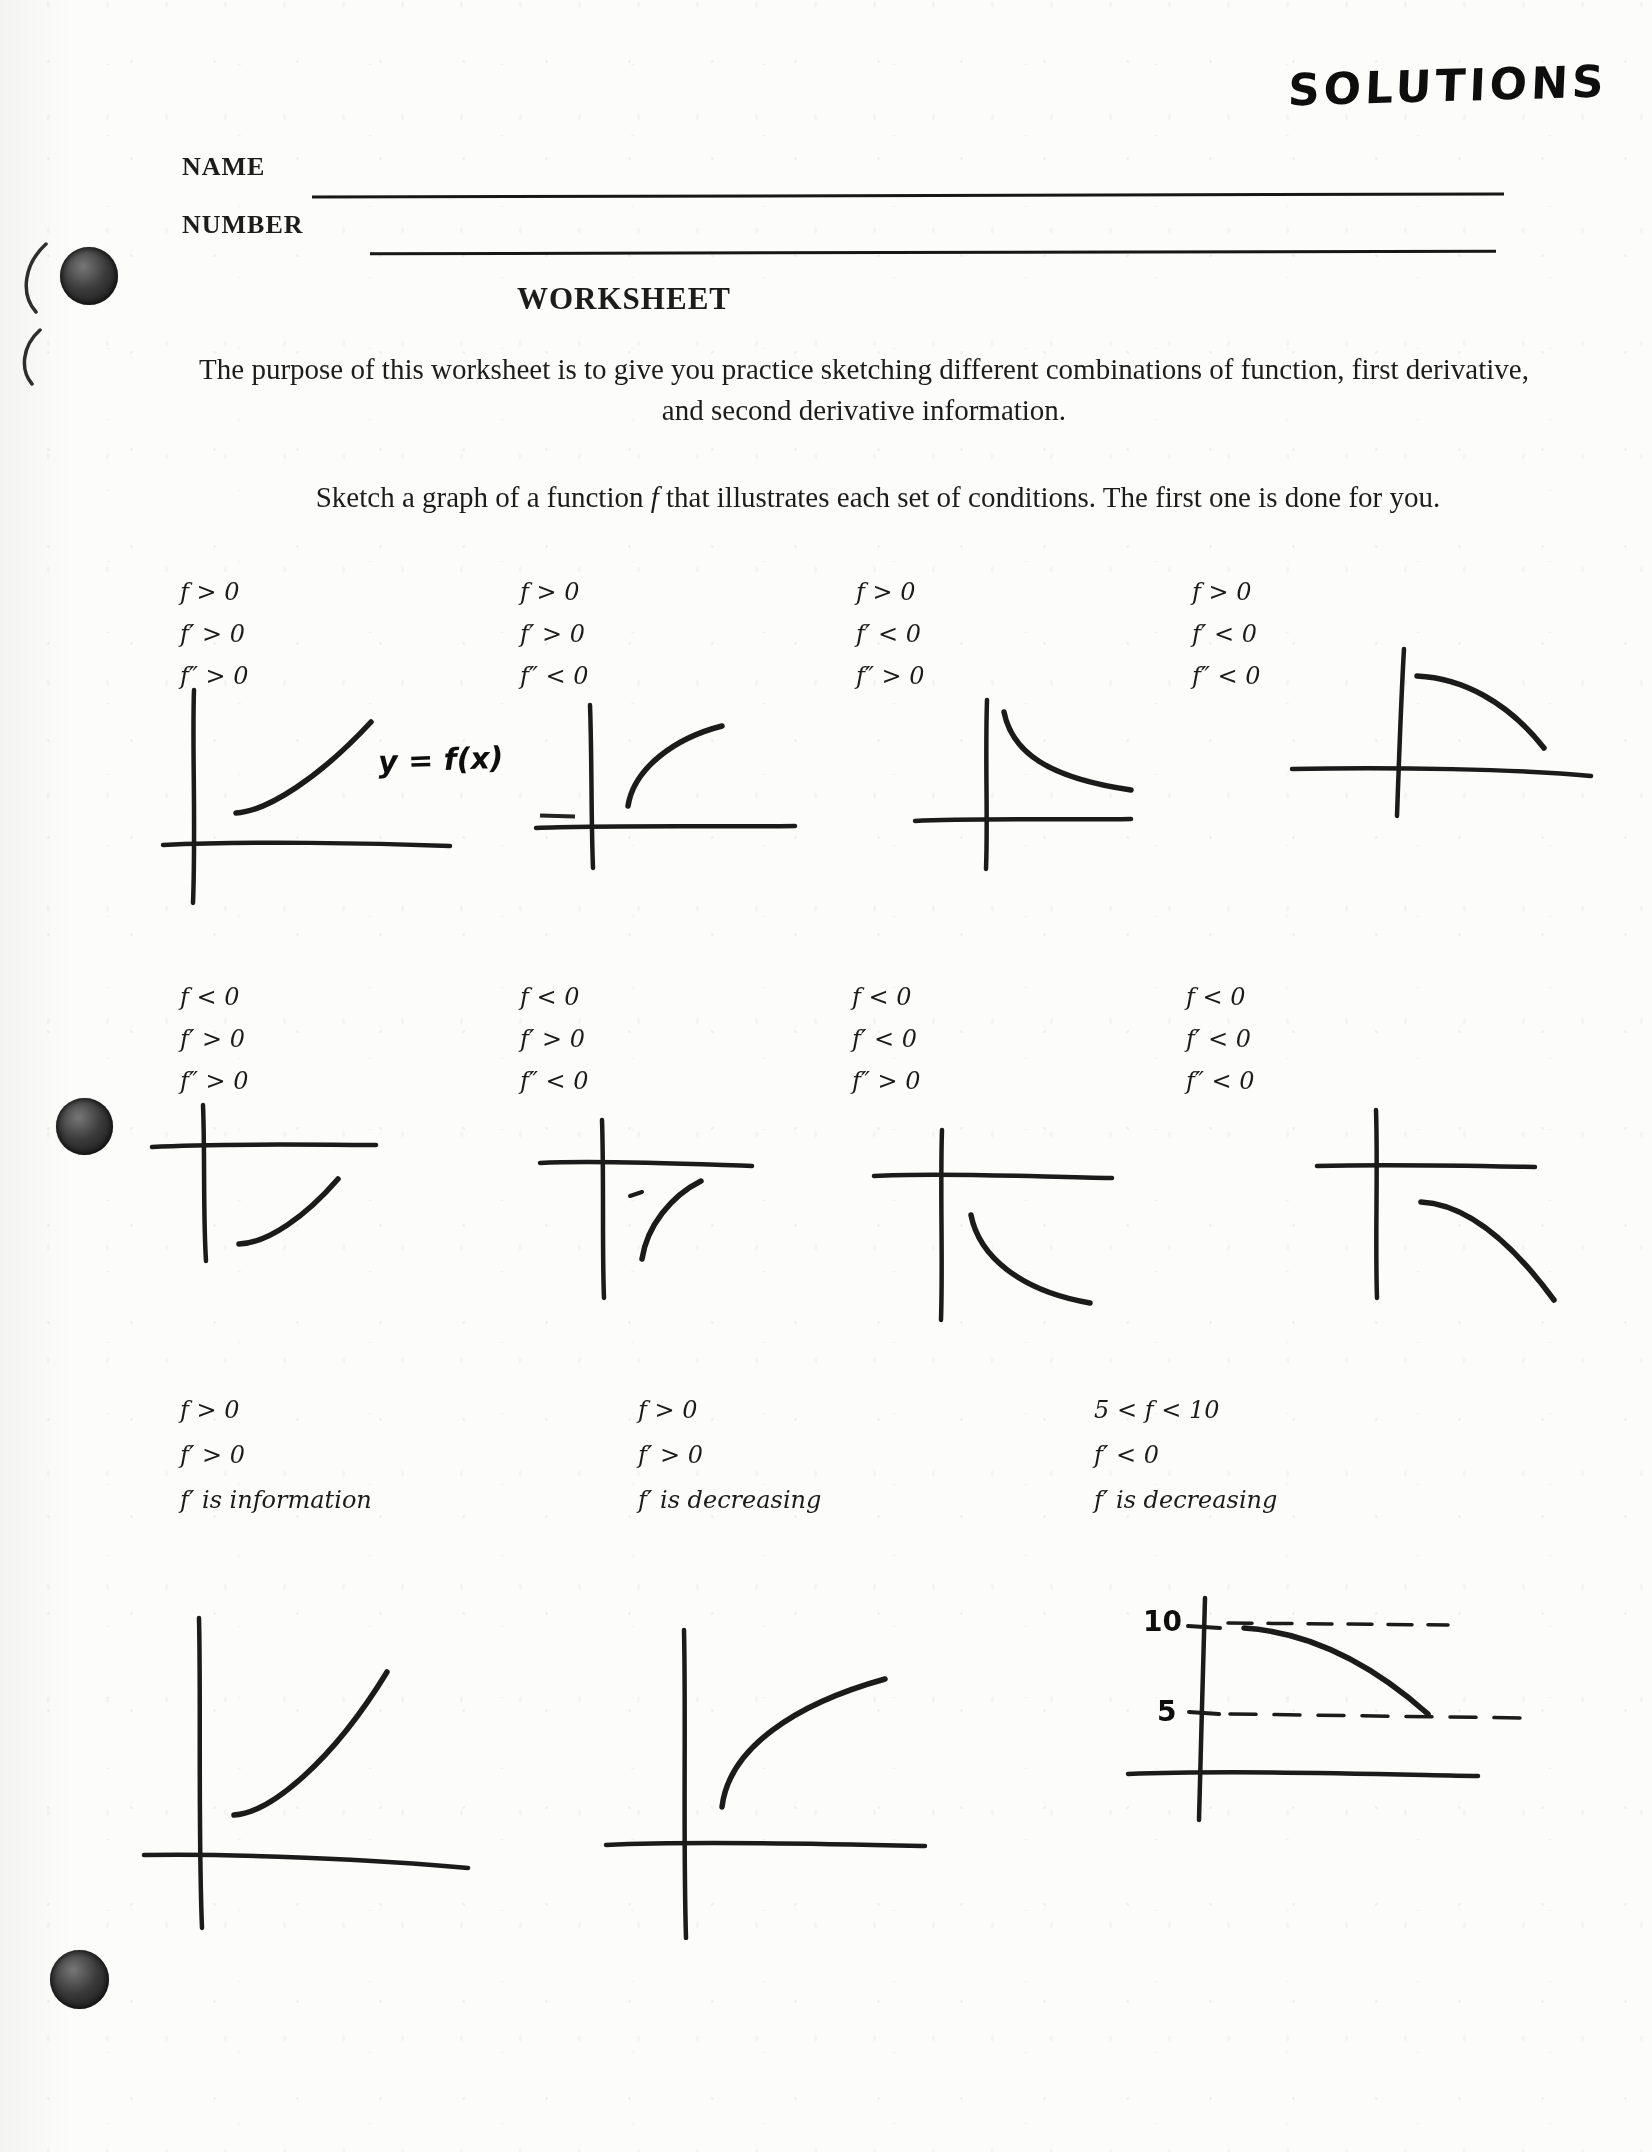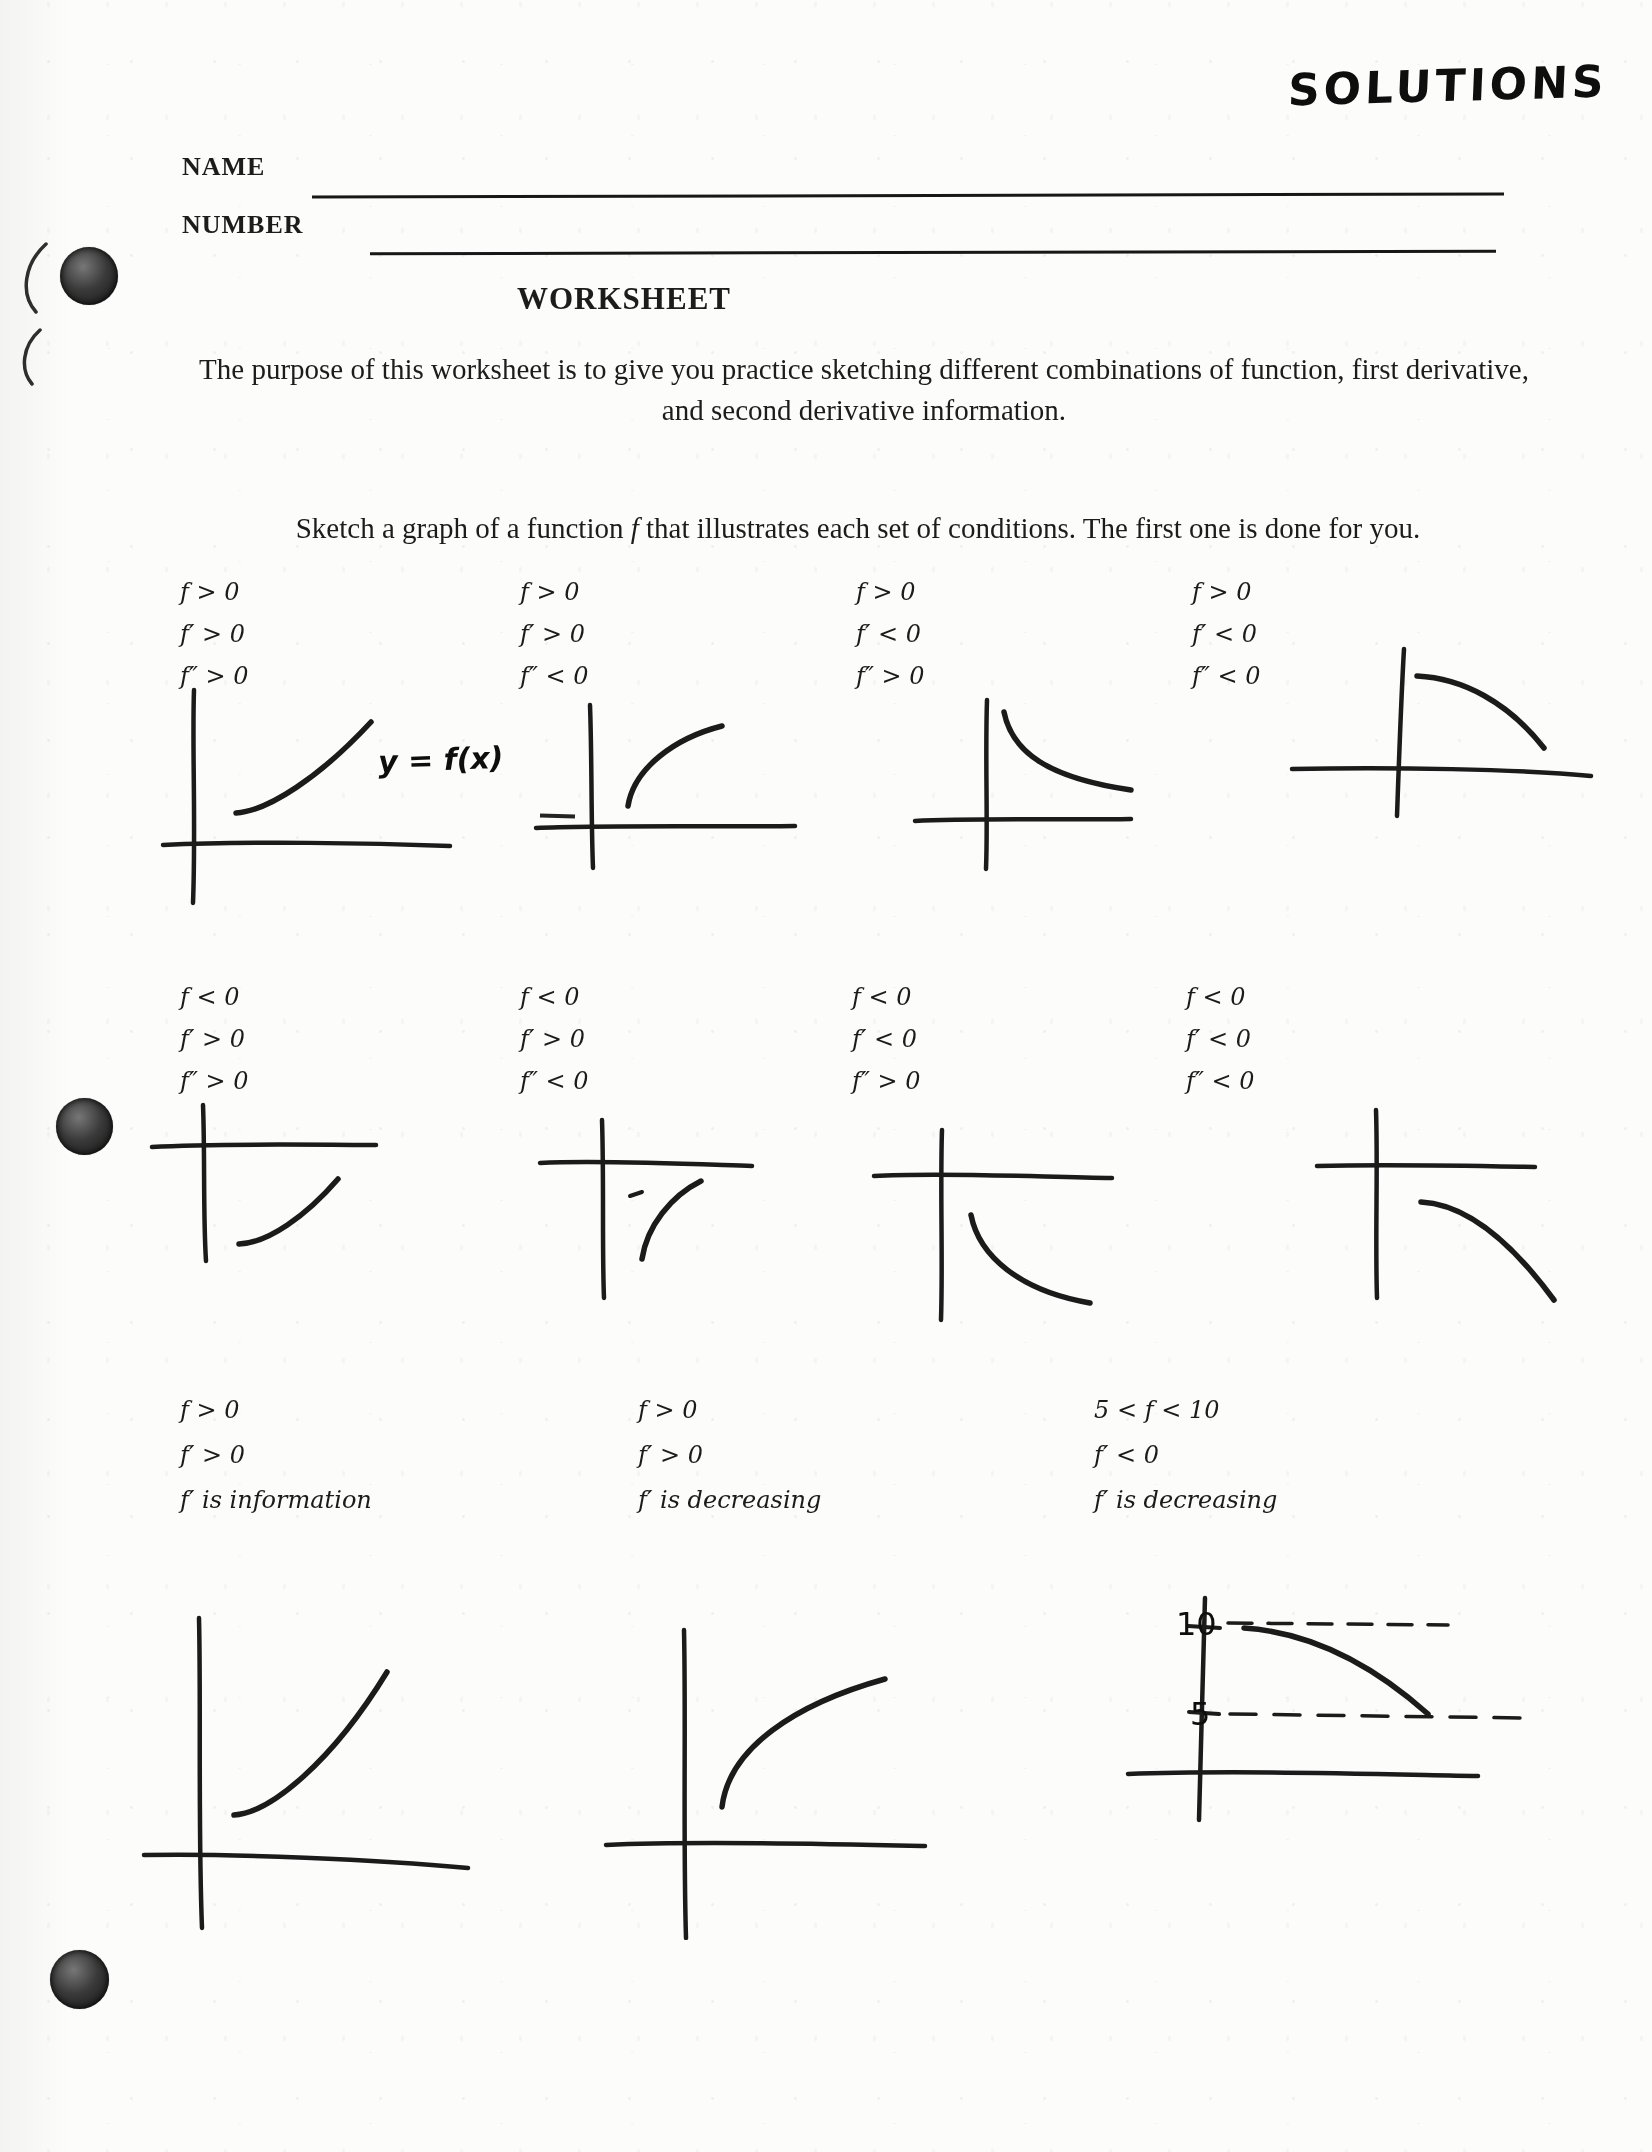--- a/index.html
+++ b/index.html
@@ -32,21 +32,21 @@
     font-size:24px;line-height:42px;white-space:nowrap;color:#1b1b1b;
   }
   .cond.r3{line-height:45px;}
   .sketch path{fill:none;stroke:#1b1b1b;stroke-linecap:round;}
   .sketch .axis{stroke-width:4.5px;}
   .sketch .curvepath{stroke-width:5.5px;}
   .sketch .tick{stroke-width:4px;}
   .sketch .dash10{stroke-width:3.5px;stroke-dasharray:24 16;}
   .sketch .dash5{stroke-width:3.5px;stroke-dasharray:26 18;}
   .curve-label{font-size:30px;font-weight:600;font-style:italic;transform:rotate(-2deg);white-space:nowrap;}
-  .ytick-label{font-size:32px;font-weight:400;margin-left:33px;}
+  .ytick-label{font-size:28px;font-weight:700;}
   .hole{
     border-radius:50%;
     background:radial-gradient(circle at 40% 34%, #777 0%, #3a3a3a 45%, #161616 95%);
     box-shadow:inset 0 0 7px #000, 0 0 1px rgba(0,0,0,.4);
   }
   .scuff path{fill:none;stroke:#2e2e2e;stroke-width:3.5px;stroke-linecap:round;}
   .stray{border-top:4px solid #242424;height:0;}
 </style>
 </head>
 <body>
@@ -63,21 +63,21 @@
 
   <div class="abs hand solutions" style="left:1288px;top:60px;">SOLUTIONS</div>
 
   <div class="abs field-label" style="left:182px;top:152px;">NAME</div>
   <div class="abs fill-line" style="left:312px;top:194px;width:1192px;transform:rotate(-0.15deg);"></div>
   <div class="abs field-label" style="left:182px;top:210px;">NUMBER</div>
   <div class="abs fill-line" style="left:370px;top:251px;width:1126px;transform:rotate(-0.12deg);"></div>
 
   <div class="abs title" style="left:517px;top:281px;">WORKSHEET</div>
   <div class="abs para" style="left:180px;top:349px;width:1368px;">The purpose of this worksheet is to give you practice sketching different combinations of function, first derivative, and second derivative information.</div>
-  <div class="abs para" style="left:172px;top:477px;width:1372px;margin-top:31px;"><span>Sketch a graph of a function </span><i>f</i><span> that illustrates each set of conditions. The first one is done for you.</span></div>
+  <div class="abs para" style="left:192px;top:477px;width:1372px;"><span>Sketch a graph of a function </span><i>f</i><span> that illustrates each set of conditions. The first one is done for you.</span></div>
 
   <div class="abs cond" style="left:180px;top:571px;">
     <div>f &gt; 0</div>
     <div>f′ &gt; 0</div>
     <div>f″ &gt; 0</div>
   </div>
   <div class="abs cond" style="left:520px;top:571px;">
     <div>f &gt; 0</div>
     <div>f′ &gt; 0</div>
     <div>f″ &lt; 0</div>

